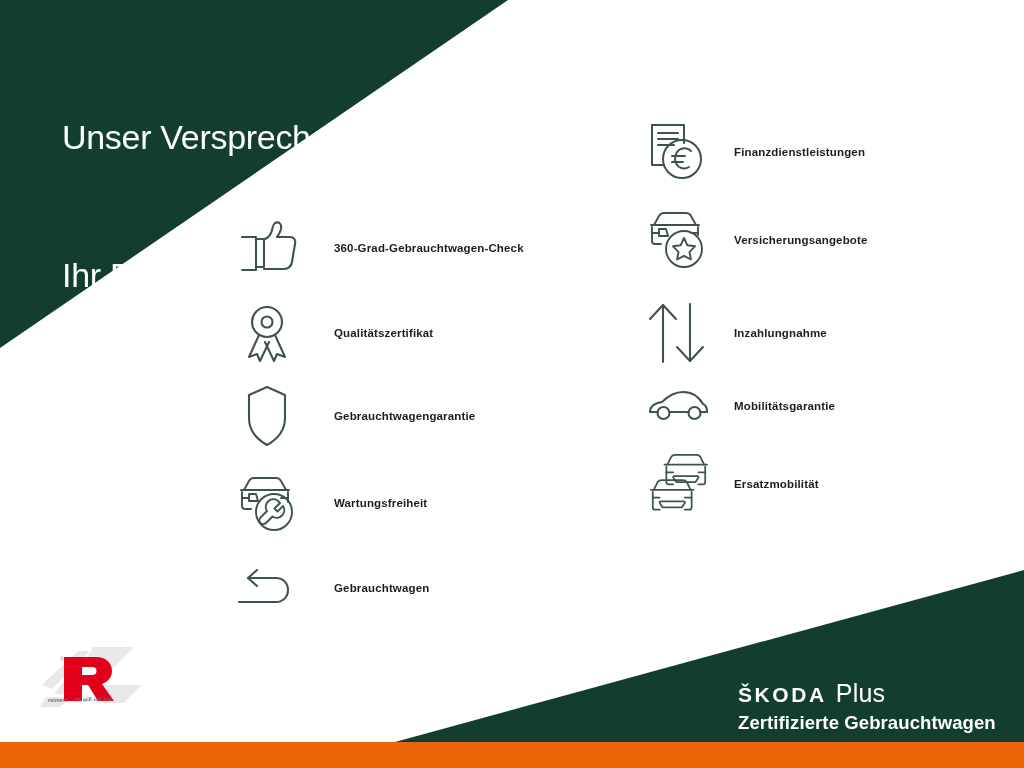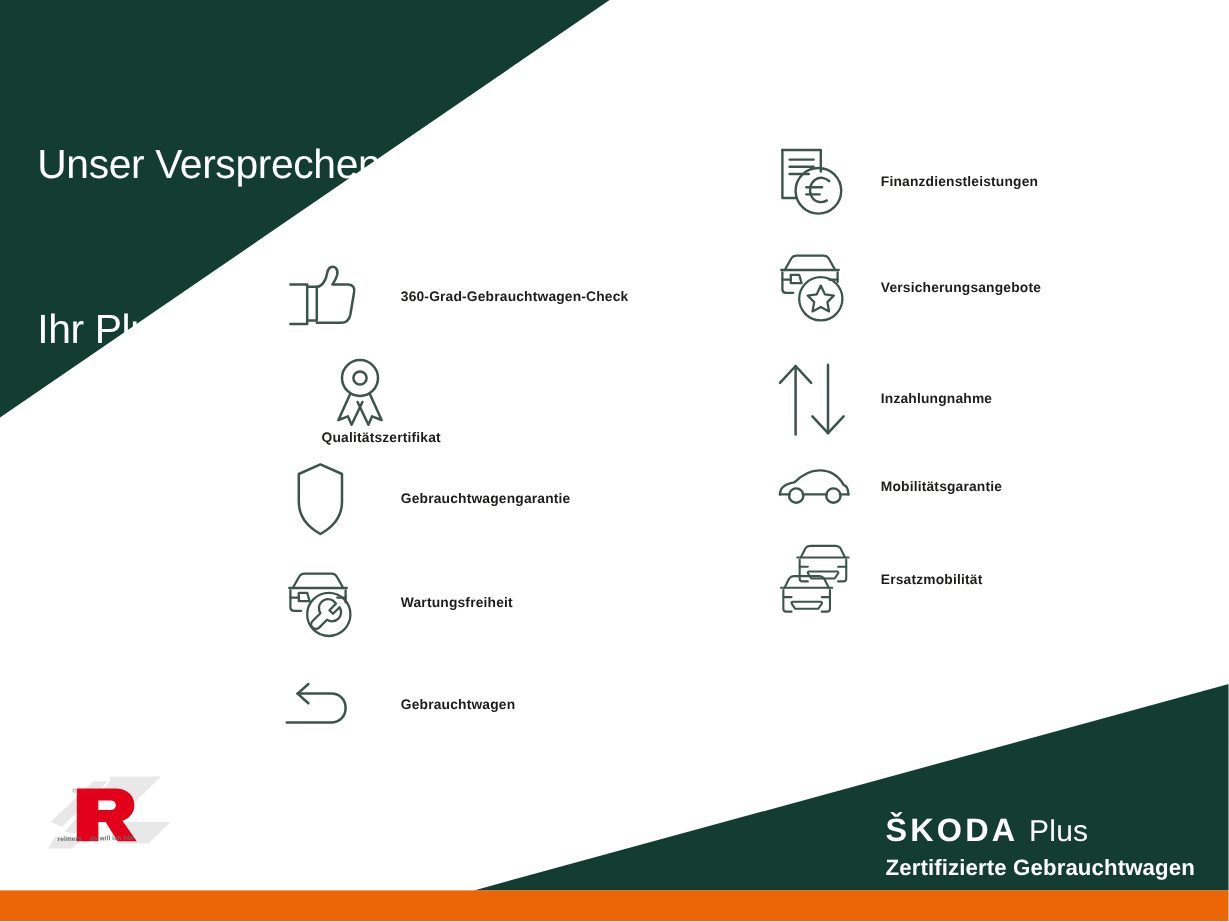--- a/index.html
+++ b/index.html
@@ -29,21 +29,21 @@
     position: absolute;
     left: 31px;
     top: 22px;
     color: #ffffff;
     font-size: 34px;
     line-height: 46px;
     font-weight: 400;
     letter-spacing: -0.3px;
     white-space: pre;
   }
-  #headline .hl-line { display: block; }
+  #headline .hl-line { display: block; margin-left: 31px; }
 
   
   .feature-col {
     position: absolute;
   }
   #col-left  { left: 236px; top: 208px; width: 360px; }
   #col-right { left: 646px; top: 112px; width: 340px; }
 
   .feature-row {
     position: absolute;
@@ -76,21 +76,21 @@
     left: 738px;
     top: 660px;
     color: #ffffff;
   }
   #skoda-wordmark-row {
     display: flex;
     align-items: baseline;
     gap: 9px;
   }
   #skoda-wordmark {
-    font-size: 27px;
+    font-size: 21px;
     font-weight: bold;
     letter-spacing: 2.6px;
   }
   #skoda-plus {
     font-size: 25px;
     font-weight: 400;
     letter-spacing: 0.2px;
     margin-top: 19px;
   }
   #skoda-sub {
@@ -146,21 +146,21 @@
         <svg width="62" height="60" viewBox="0 0 62 60" fill="none" stroke="#3C544B" stroke-width="2.1" stroke-linecap="round" stroke-linejoin="round">
           <path d="M6 19 H20 V52 H6"></path>
           <path d="M20 21 L28 21 L28 49 L20 49"></path>
           <path d="M28 21 C30 21 33 19 35 15 C37 11 36 7 39 5 C43 3 46 6 45 11 C44 15 41 19 41 19 L54 19
                    C58 19 60 22 59 26 L56 44 C55 49 52 51 48 51 L28 51"></path>
         </svg>
       </span>
       <span class="feature-label">360-Grad-Gebrauchtwagen-Check</span>
     </div>
 
-    <div class="feature-row" style="top:85px;flex-direction:column;">
+    <div class="feature-row" style="top:85px;">
       <span class="feature-icon">
         <svg width="62" height="62" viewBox="0 0 62 62" fill="none" stroke="#3C544B" stroke-width="2.1" stroke-linecap="round" stroke-linejoin="round">
           <circle cx="31" cy="20" r="15"></circle>
           <circle cx="31" cy="20" r="5.5"></circle>
           <path d="M23 33 L13 55 L21 52 L24 59 L33 40"></path>
           <path d="M39 33 L49 55 L41 52 L38 59 L29 40"></path>
         </svg>
       </span>
       <span class="feature-label">Qualitätszertifikat</span>
     </div>

